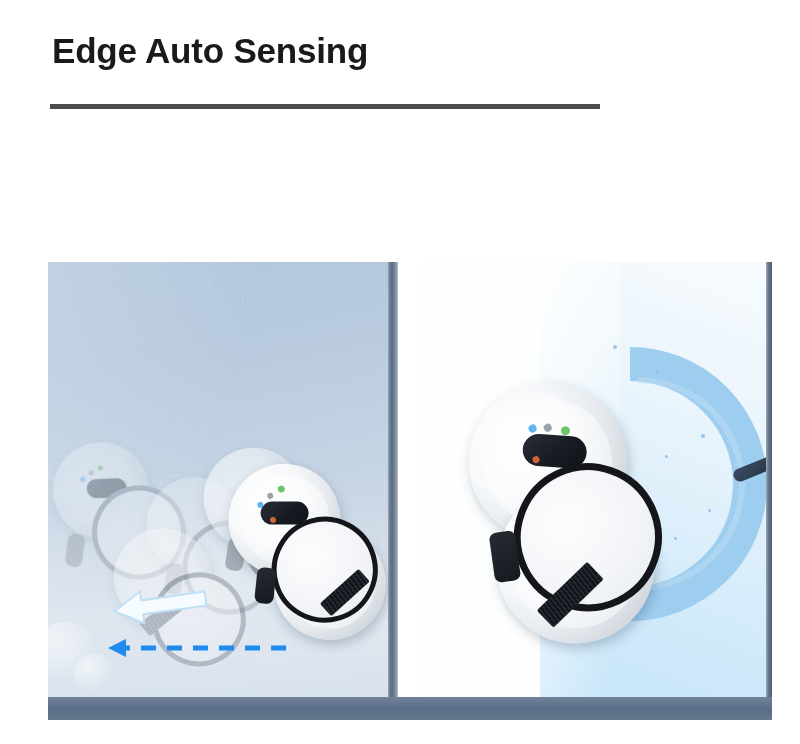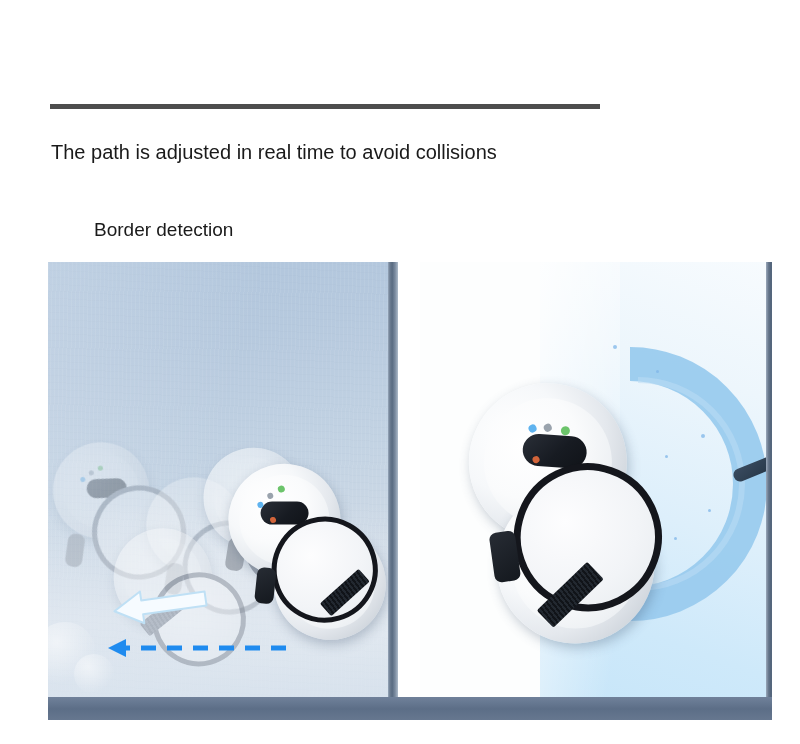--- a/index.html
+++ b/index.html
@@ -144,24 +144,23 @@
     position:absolute;border-radius:6px;
     background:linear-gradient(160deg,#3a4c60,#223243);
   }
   .dot-spark{position:absolute;border-radius:50%;background:#7fb6e8;opacity:.75;}
 </style>
 </head>
 <body>
 
 <div id="root">
 
+  <div class="title">Edge Auto Sensing</div>
   <div class="divider"></div>
-  <div class="subtitle">The path is adjusted in real time to avoid collisions</div>
-
-  <div class="caption left">Border detection</div>
+
 
   <div class="panel panel-left">
     <div class="glassL"></div>
     <div class="glassL-noise"></div>
     <div class="glassL-sheen"></div>
     <div class="glassL-bottomhaze"></div>
 
     <div class="bubble" style="left:-14px;top:360px;width:62px;height:62px;"></div>
     <div class="bubble" style="left:26px;top:392px;width:40px;height:40px;"></div>
 

